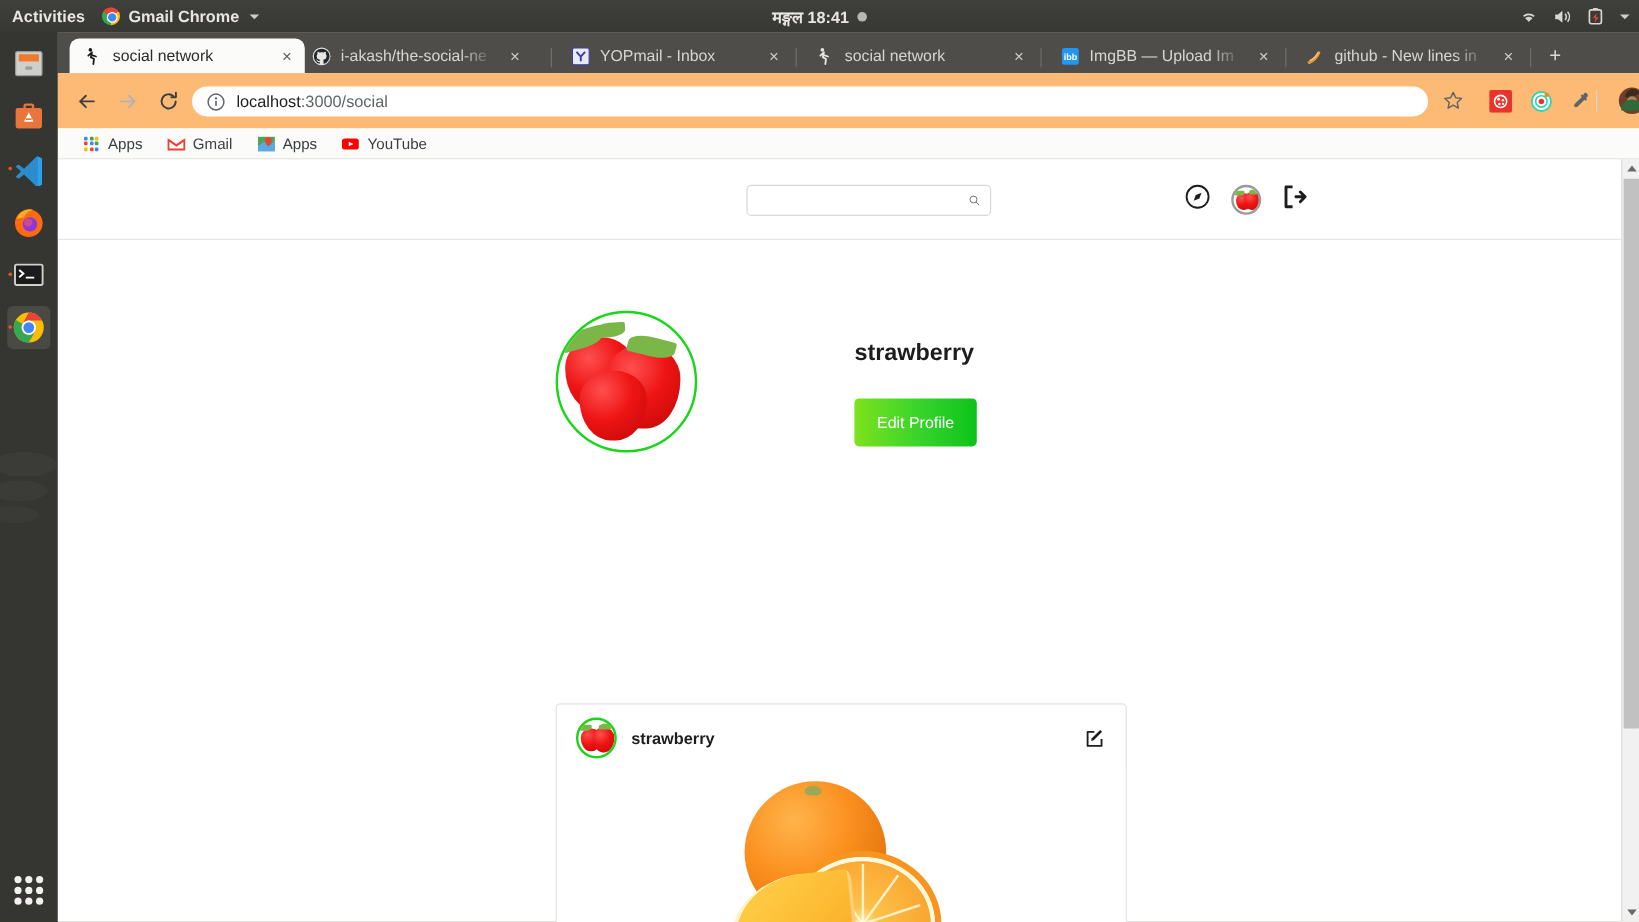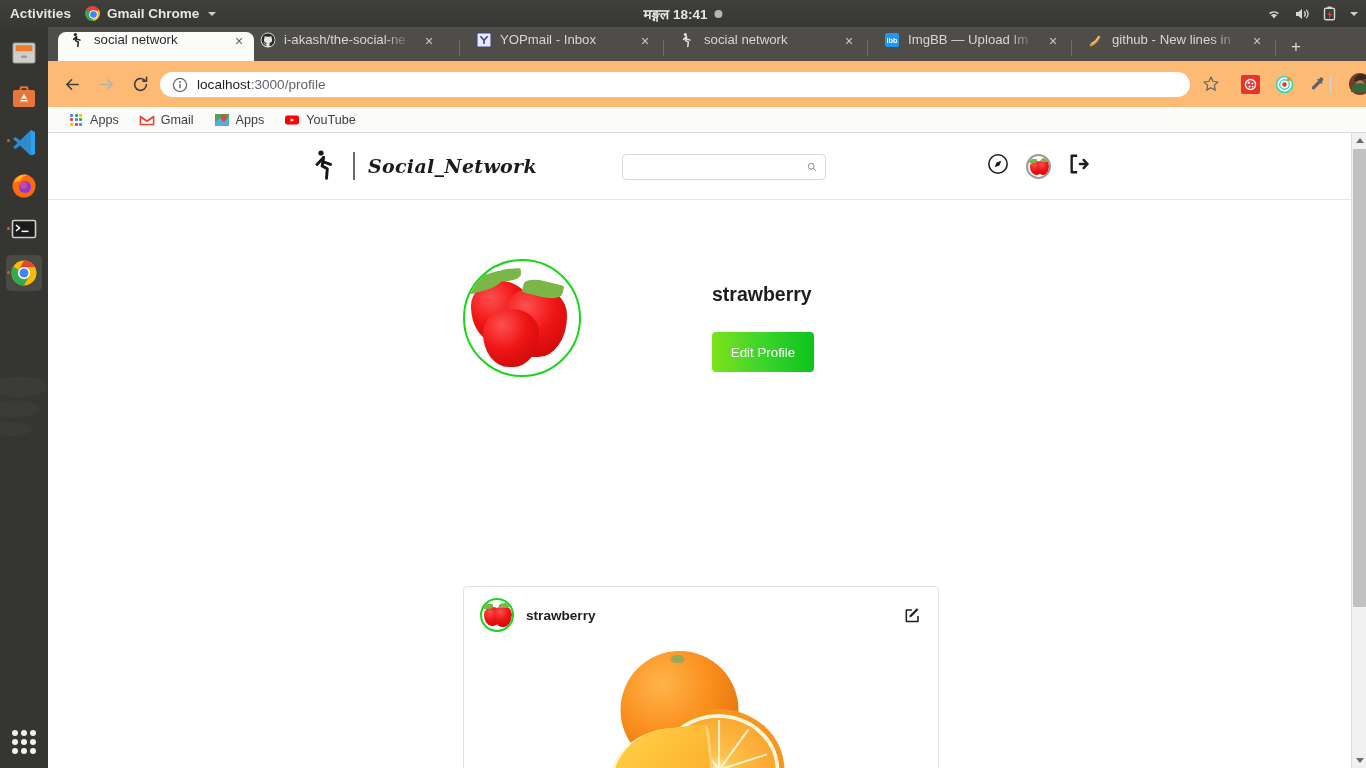--- a/index.html
+++ b/index.html
@@ -51,21 +51,21 @@
   #showapps{ position:absolute; left:12px; bottom:14px; width:24px; height:24px;
     display:grid; grid-template-columns:repeat(3,1fr); grid-template-rows:repeat(3,1fr); gap:3px;}
   #showapps i{ background:#f2f1f0; border-radius:50%; display:block; }
 
   
   #chrome { position:absolute; left:48px; top:27px; width:1318px; height:741px; background:#fff; z-index:20; }
 
   
   #tabstrip{ position:absolute; left:0; top:0; width:1318px; height:34px; background:#4e4d49; }
   .tab{ position:absolute; top:5px; height:29px; border-radius:8px 8px 0 0;
-     display:flex; padding:0 6px 0 12px; gap:8px; color:#d8d6d2; font-size:13.2px; }
+     display:flex; align-items:center; padding:0 6px 0 12px; gap:8px; color:#d8d6d2; font-size:13.2px; }
   .tab.active{ background:#fbfbfa; color:#2b2b2b; }
   .tab .tab-title{ flex:1; white-space:nowrap; overflow:hidden; }
   .tab.active .tab-title{ -webkit-mask-image:none; }
   .tab:not(.active) .tab-title{ -webkit-mask-image:linear-gradient(90deg,#000 78%,transparent 100%);
      mask-image:linear-gradient(90deg,#000 78%,transparent 100%); }
   .tab .fav{ width:16px; height:16px; flex:0 0 16px; position:relative; }
   .tab .tclose{ width:18px; height:18px; flex:0 0 18px; color:#cfccc8; font-size:14px; display:flex; align-items:center; justify-content:center; }
   .tab.active .tclose{ color:#5f5f5f; }
   .tab-sep{ position:absolute; top:13px; width:1px; height:16px; background:#6e6d68; }
   #newtab{ position:absolute; top:11px; width:18px; height:18px; color:#dbd9d5; font-size:17px; line-height:17px; text-align:center;}
@@ -359,21 +359,21 @@
         </svg>
     </div>
 
     <div id="omnibox">
       <svg class="info-ico" viewBox="0 0 16 16">
         <circle cx="8" cy="8" r="6.6" stroke="#5f6368" stroke-width="1.2" fill="none"></circle>
         <circle cx="8" cy="5" r=".95" fill="#5f6368"></circle>
           <rect x="7.3" y="6.9" width="1.4" height="4.4" rx=".6" fill="#5f6368"></rect>
       </svg>
       <span class="url-host">localhost</span>
-        <span class="url-path">:3000/profile</span>
+        <span class="url-path">:3000/social</span>
     </div>
 
     <div class="tbtn" style="left:1147px;">
       <svg width="18" height="18" viewBox="0 0 20 20">
           <path d="M10 2.2l2.3 5 5.4.6-4 3.7 1.1 5.3-4.8-2.7-4.8 2.7L6.3 11.5l-4-3.7 5.4-.6z" stroke="#5f6368" stroke-width="1.3" fill="none" stroke-linejoin="round"></path>
         </svg>
     </div>
     <div class="tbtn" style="left:1186px;">
       <svg width="19" height="19" viewBox="0 0 20 20">
           <rect width="20" height="20" rx="2" fill="#e8342a"></rect>
@@ -453,32 +453,20 @@
             <path d="M6.6 6.2l4 1.8-4 1.8z" fill="#fff"></path>
           </svg>
       </span>
       <span>YouTube</span>
     </div>
   </div>
 
   <div id="viewport">
 
     <div id="sitenav">
-      <div class="brand">
-        <span class="brand-logo">
-          <svg viewBox="0 0 28 34" width="28" height="34">
-            <circle cx="9" cy="4" r="2.6" fill="#151515"></circle>
-            <path d="M11.6 8.5l-1.5 8.4 5.2 2.8-.8 9.6" stroke="#151515" stroke-width="2.9" fill="none" stroke-linecap="round" stroke-linejoin="round"></path>
-            <path d="M11.6 8.5L5 15.4" stroke="#151515" stroke-width="2.9" fill="none" stroke-linecap="round"></path>
-            <path d="M11.3 12.8l7.2 2.6" stroke="#151515" stroke-width="2.9" fill="none" stroke-linecap="round"></path>
-          </svg>
-        </span>
-        <span class="brand-div"></span>
-        <span class="brand-txt">Social_Network</span>
-      </div>
 
       <div id="sitesearch">
         <input type="text" placeholder="" style="">
         <svg width="14" height="14" viewBox="0 0 16 16">
           <circle cx="6.8" cy="6.8" r="4.6" stroke="#6e6e6e" stroke-width="1.3" fill="none"></circle>
           <path d="M10.4 10.4L14 14" stroke="#6e6e6e" stroke-width="1.3" stroke-linecap="round"></path>
         </svg>
       </div>
 
       <div class="nav-actions">

